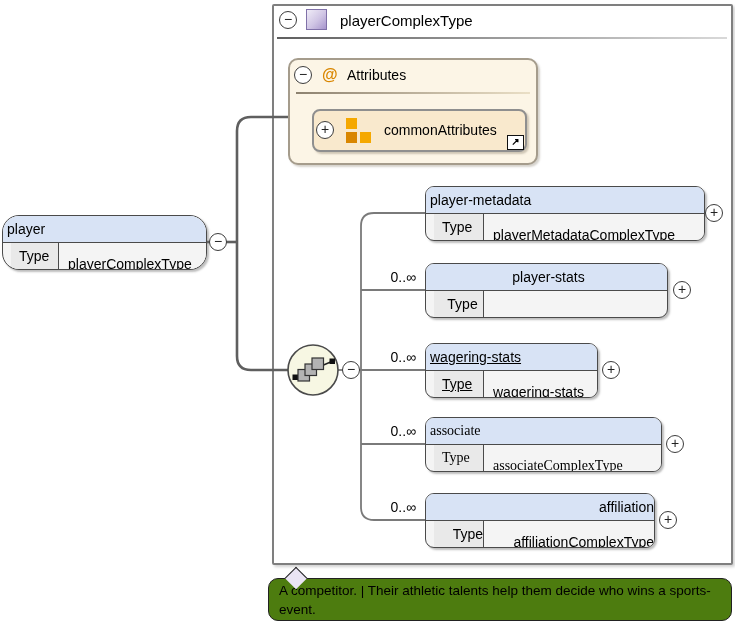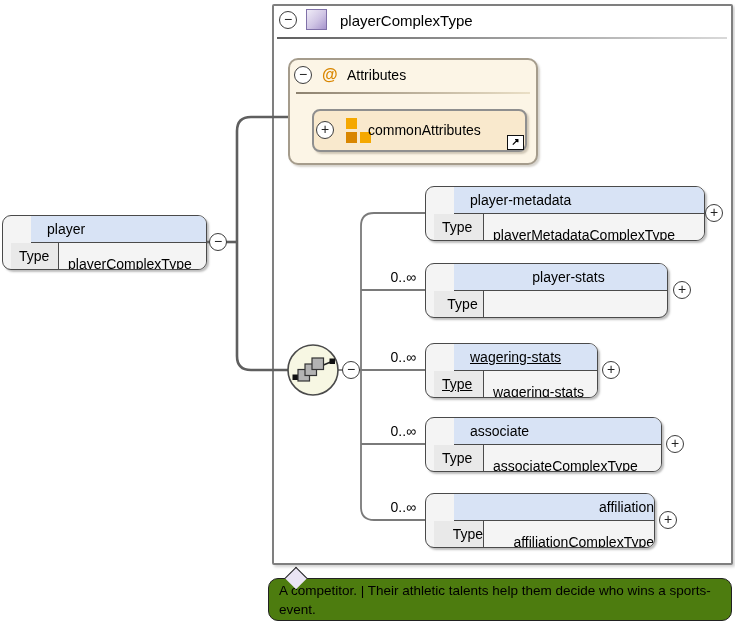--- a/index.html
+++ b/index.html
@@ -21,42 +21,42 @@
   .attr-box{position:absolute;left:288px;top:58px;width:250px;height:107px;
             background:#FCF5E6;border:2px solid #A59C8C;border-radius:10px;
             box-sizing:border-box;box-shadow:2px 2px 2px rgba(120,110,90,0.3);z-index:2;}
   .attr-at{position:absolute;left:322px;top:66px;font-size:16px;font-weight:bold;color:#D98600;z-index:3;}
   .attr-label{position:absolute;left:347px;top:67px;font-size:14px;z-index:3;}
   .attr-sep{position:absolute;left:296px;top:92px;width:234px;height:2px;
             background:linear-gradient(to right,#8d8270,#eadfc6);z-index:3;}
   .attritem-box{position:absolute;left:312px;top:109px;width:215px;height:43px;
             background:#F9E9CD;border:2px solid #8f8f8f;border-radius:8px;
             box-sizing:border-box;box-shadow:2px 2px 2px rgba(120,110,90,0.35);z-index:3;}
-  .attritem-label{position:absolute;left:368px;top:122px;font-size:14px;z-index:4;}
+  .attritem-label{position:absolute;left:384px;top:122px;font-size:14px;z-index:4;}
   .ref-arrow{position:absolute;left:507px;top:135px;width:17px;height:15px;
              border:1.5px solid #111;background:#fff;box-sizing:border-box;
              font-size:10px;font-weight:bold;line-height:12px;text-align:center;z-index:5;}
 
   
   .ebox{position:absolute;border:1.5px solid #4a4a4a;border-radius:9px;overflow:hidden;
         background:#F4F4F4;box-sizing:border-box;z-index:2;
         box-shadow:2px 2px 2px rgba(110,110,110,0.45);font-size:14px;}
   .ebox-title{height:26px;line-height:26px;background:#D8E3F5;
-              border-bottom:1.5px solid #4a4a4a;padding-left:16px;margin-left:28px;}
+              border-bottom:1.5px solid #4a4a4a;padding-left:4px;}
   .ebox-typerow{display:flex;height:26px;line-height:26px;padding-left:8px;}
   .type-label{width:50px;background:#E9E9E9;border-right:1.5px solid #4a4a4a;
               padding-left:8px;box-sizing:border-box;flex:none;}
   .type-value{flex:1;background:#F4F4F4;padding-left:9px;margin-top:8px;}
 
-  .player-box{left:2px;top:215px;width:205px;height:55px;}
+  .player-box{left:2px;top:215px;width:205px;height:55px;border-radius:17px;}
   .player-box .type-label{width:48px;}
   .child0{left:425px;top:186px;width:280px;height:55px;}
   .child1{left:425px;top:263px;width:243px;height:55px;text-align:center;}
   .child2{left:425px;top:343px;width:173px;height:55px;text-decoration:underline;}
-  .child3{left:425px;top:417px;width:237px;height:55px;}
+  .child3{left:425px;top:417px;width:237px;height:55px;font-family:Liberation Serif, serif;}
   .child4{left:425px;top:493px;width:230px;height:55px;text-align:right;}
 
   
   .occ{position:absolute;width:42px;text-align:right;font-size:14px;z-index:3;}
   .occ1{left:374px;top:269px;} .occ2{left:374px;top:349px;}
   .occ3{left:374px;top:423px;} .occ4{left:374px;top:499px;}
 
   
   .pm{position:absolute;width:18px;height:18px;border:1.4px solid #3c3c3c;border-radius:50%;
       background:#fff;box-sizing:border-box;text-align:center;line-height:14px;

